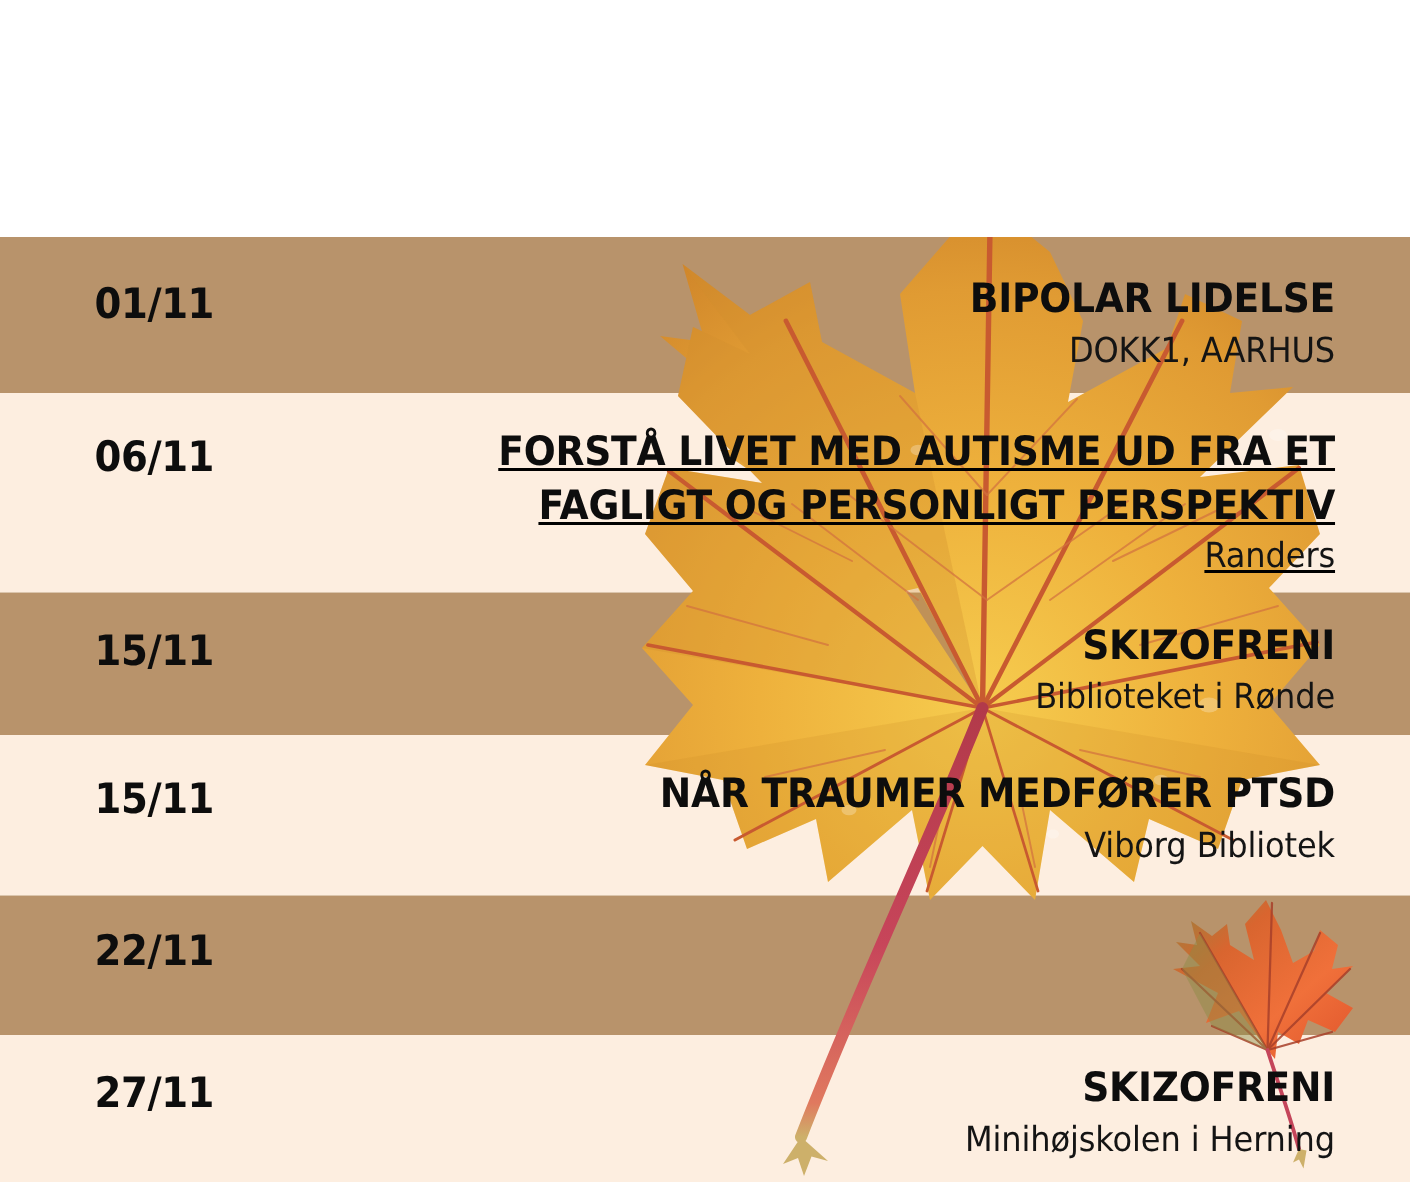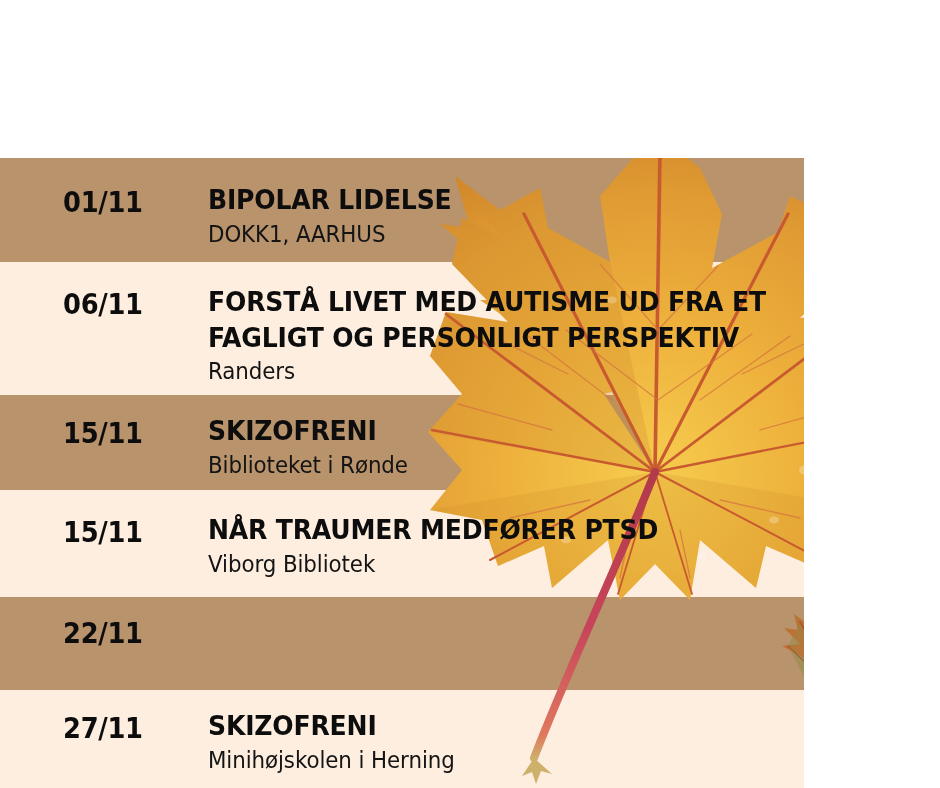--- a/index.html
+++ b/index.html
@@ -5,21 +5,21 @@
   html, body {
     margin: 0;
     padding: 0;
     background: #ffffff;
   }
   body {
     font-family: "Liberation Sans", sans-serif;
   }
   #poster {
     position: relative;
-    width: 804px;
+    width: 940px;
     height: 788px;
     overflow: hidden;
     background: #ffffff;
   }
 
   
   .title-bar {
     position: absolute;
     left: 0; top: 0;
     width: 940px;
@@ -85,22 +85,23 @@
     font-size: 28px;
     font-weight: 700;
     color: #0d0d0d;
     letter-spacing: -0.3px;
     font-family: "DejaVu Sans", sans-serif;
     transform: scaleX(0.92);
     transform-origin: left top;
   }
   .row .body {
     position: absolute;
-    left: 208px;
+    left: 226px;
     right: 0;
+    text-align: right;
   }
   .row .event-title {
     font-size: 27px;
     font-weight: 700;
     color: #0d0d0d;
     letter-spacing: -0.2px;
     line-height: 1.32;
     font-family: "DejaVu Sans", sans-serif;
     transform: scaleX(0.93);
     transform-origin: left top;
@@ -249,21 +250,21 @@
     <div class="row" style="top:158px;height:104px;">
       <div class="date" style="top:28px;">01/11</div>
       <div class="body" style="top:24px;">
         <div class="event-title">BIPOLAR LIDELSE</div>
         <div class="event-venue">DOKK1, AARHUS</div>
       </div>
     </div>
 
     <div class="row" style="top:262px;height:133px;">
       <div class="date" style="top:26px;">06/11</div>
-      <div class="body" style="top:22px;">
+      <div class="body" style="top:22px;text-decoration:underline;">
         <div class="event-title">FORSTÅ LIVET MED AUTISME UD FRA ET</div>
         <div class="event-title">FAGLIGT OG PERSONLIGT PERSPEKTIV</div>
         <div class="event-venue">Randers</div>
       </div>
     </div>
 
     <div class="row" style="top:395px;height:95px;">
       <div class="date" style="top:22px;">15/11</div>
       <div class="body" style="top:18px;">
         <div class="event-title">SKIZOFRENI</div>

